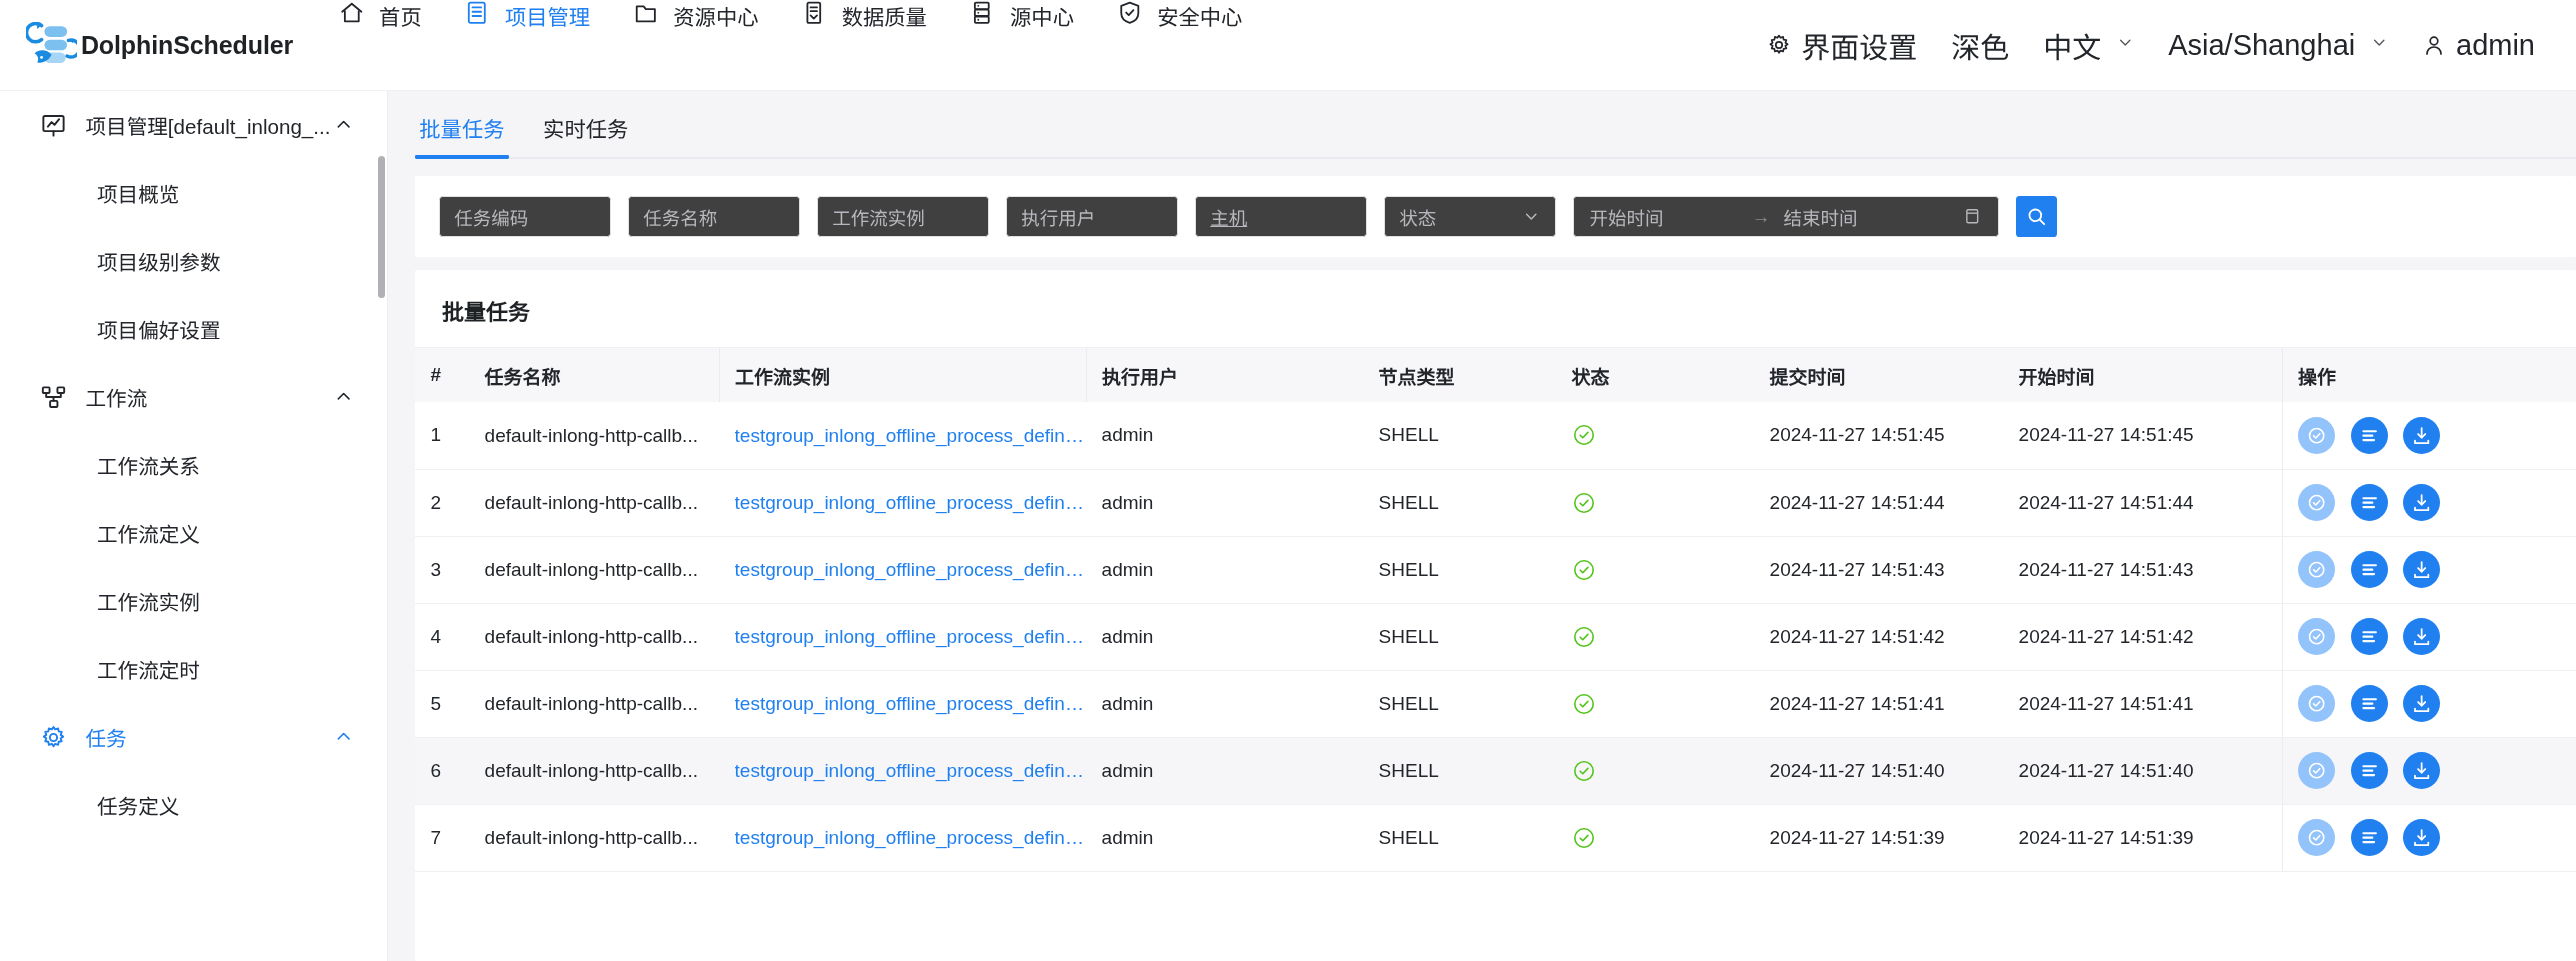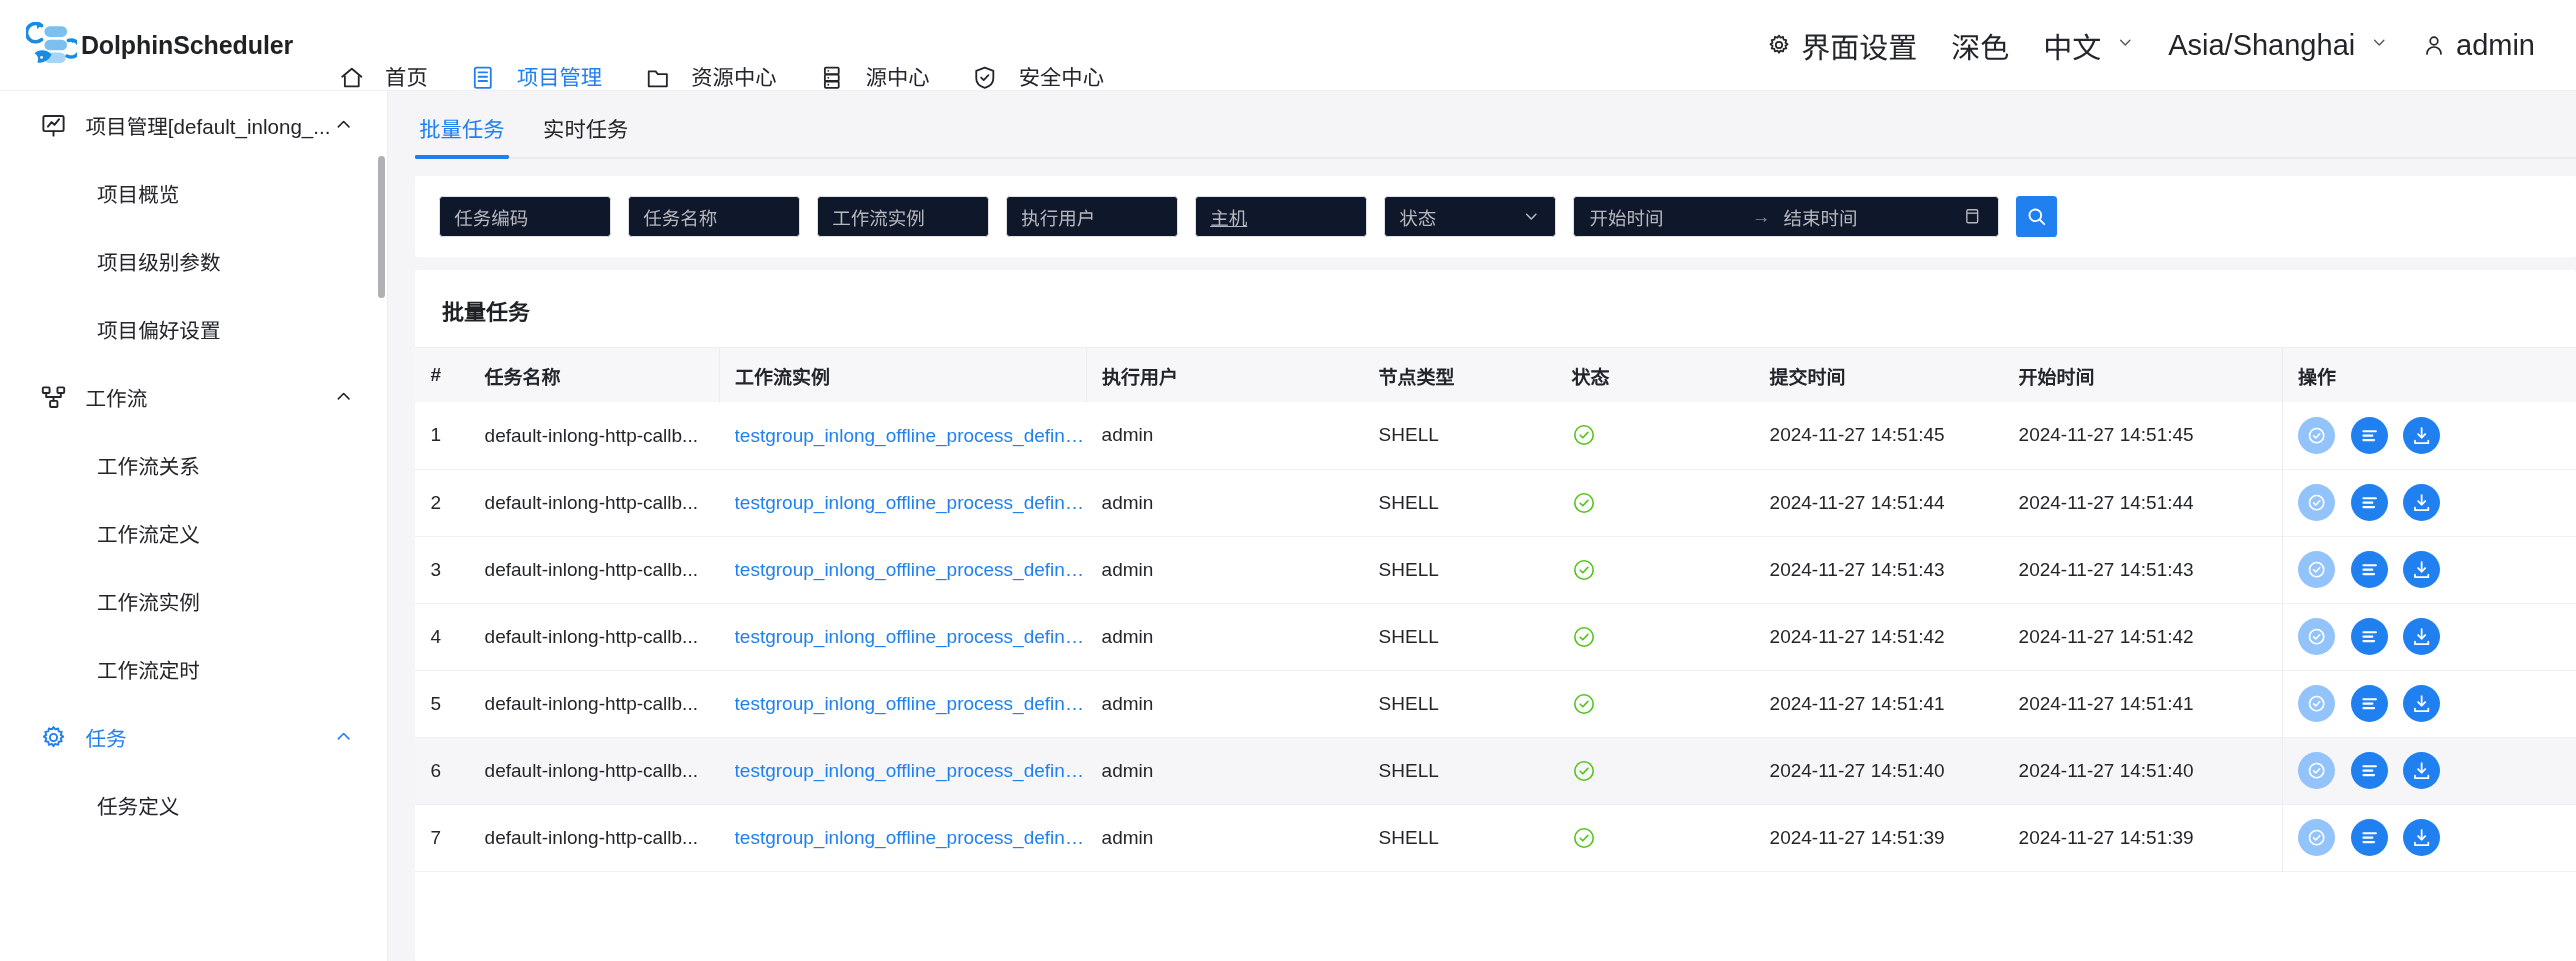--- a/index.html
+++ b/index.html
@@ -20,21 +20,21 @@
     padding: 0 24px 0 25.6px;
     border-bottom: 0.7px solid #efeff5;
     position: relative; z-index: 10;
   }
   .brand { display: flex; align-items: center; gap: 4.3px; margin-right: 24px; flex-shrink: 0; }
   .brand-logo { width: 51px; height: 47px; position: relative; flex-shrink: 0; }
   .brand-name { font-size: 25px; font-weight: 700; color: #1f2225; letter-spacing: -0.1px; white-space: nowrap; }
 
   .nav { display: flex; align-items: center; flex-shrink: 0; }
   .nav-item {
-    display: flex; align-items: flex-end; gap: 21px;
+    display: flex; align-items: flex-start; gap: 15px;
     padding: 0 21.3px; height: 91px;
     font-size: 21.3px; color: #22252a; white-space: nowrap;
     cursor: pointer;
   }
   .nav-item.active { color: #2080f0; }
   .nav-ico { width: 25.6px; height: 25.6px; display: flex; align-items: center; justify-content: center; flex-shrink: 0; }
   .nav-ico svg { width: 25.6px; height: 25.6px; display: block; }
 
   .header-right { margin-left: auto; display: flex; align-items: center; flex-shrink: 0; }
   .hr-item {
@@ -113,21 +113,21 @@
   .filter-card {
     background: #ffffff;
     margin: 17px 0 0 27px;
     padding: 20px 24px;
     display: flex; align-items: center; gap: 17px;
     flex-shrink: 0;
     border-radius: 2.1px;
   }
   .finput {
     height: 41px; border: 0.7px solid #e0e0e6; border-radius: 3.6px;
-    background: #0f172a;
+    background: #404040;
     display: flex; align-items: center;
     padding: 0 14.2px;
     font-size: 18.5px; color: #b7b7bd;
     flex-shrink: 0;
   }
   .w-code   { width: 172px; }
   .w-name   { width: 172px; }
   .w-inst   { width: 172px; }
   .w-user   { width: 172px; }
   .w-host   { width: 172px; text-decoration: underline; }
@@ -259,20 +259,31 @@
 
       <div class="nav-item">
         <span class="nav-ico">
           <svg viewBox="0 0 24 24" fill="none" stroke="#22252a" stroke-width="1.7" stroke-linejoin="round">
             <path d="M3.5 6 h6.5 l2 2.5 h8.5 v11.5 h-17 z"></path>
           </svg>
         </span>
         <span>资源中心</span>
       </div>
 
+      <div class="nav-item">
+        <span class="nav-ico">
+          <svg viewBox="0 0 24 24" fill="none" stroke="#22252a" stroke-width="1.7" stroke-linejoin="round">
+            <rect x="6" y="2.5" width="12" height="19" rx="1.2"></rect>
+            <line x1="9" y1="7" x2="15" y2="7" stroke-linecap="round"></line>
+            <line x1="9" y1="10.5" x2="15" y2="10.5" stroke-linecap="round"></line>
+            <path d="M9 14.5 l3 3 l3 -3" stroke-linecap="round"></path>
+          </svg>
+        </span>
+        <span>数据质量</span>
+      </div>
 
       <div class="nav-item">
         <span class="nav-ico">
           <svg viewBox="0 0 24 24" fill="none" stroke="#22252a" stroke-width="1.7" stroke-linejoin="round">
             <rect x="5.5" y="2.5" width="13" height="6" rx="1"></rect>
             <rect x="5.5" y="9" width="13" height="6" rx="1"></rect>
             <rect x="5.5" y="15.5" width="13" height="6" rx="1"></rect>
             <circle cx="8.7" cy="5.5" r="0.85" fill="#22252a" stroke="none"></circle>
             <circle cx="8.7" cy="12" r="0.85" fill="#22252a" stroke="none"></circle>
             <circle cx="8.7" cy="18.5" r="0.85" fill="#22252a" stroke="none"></circle>

